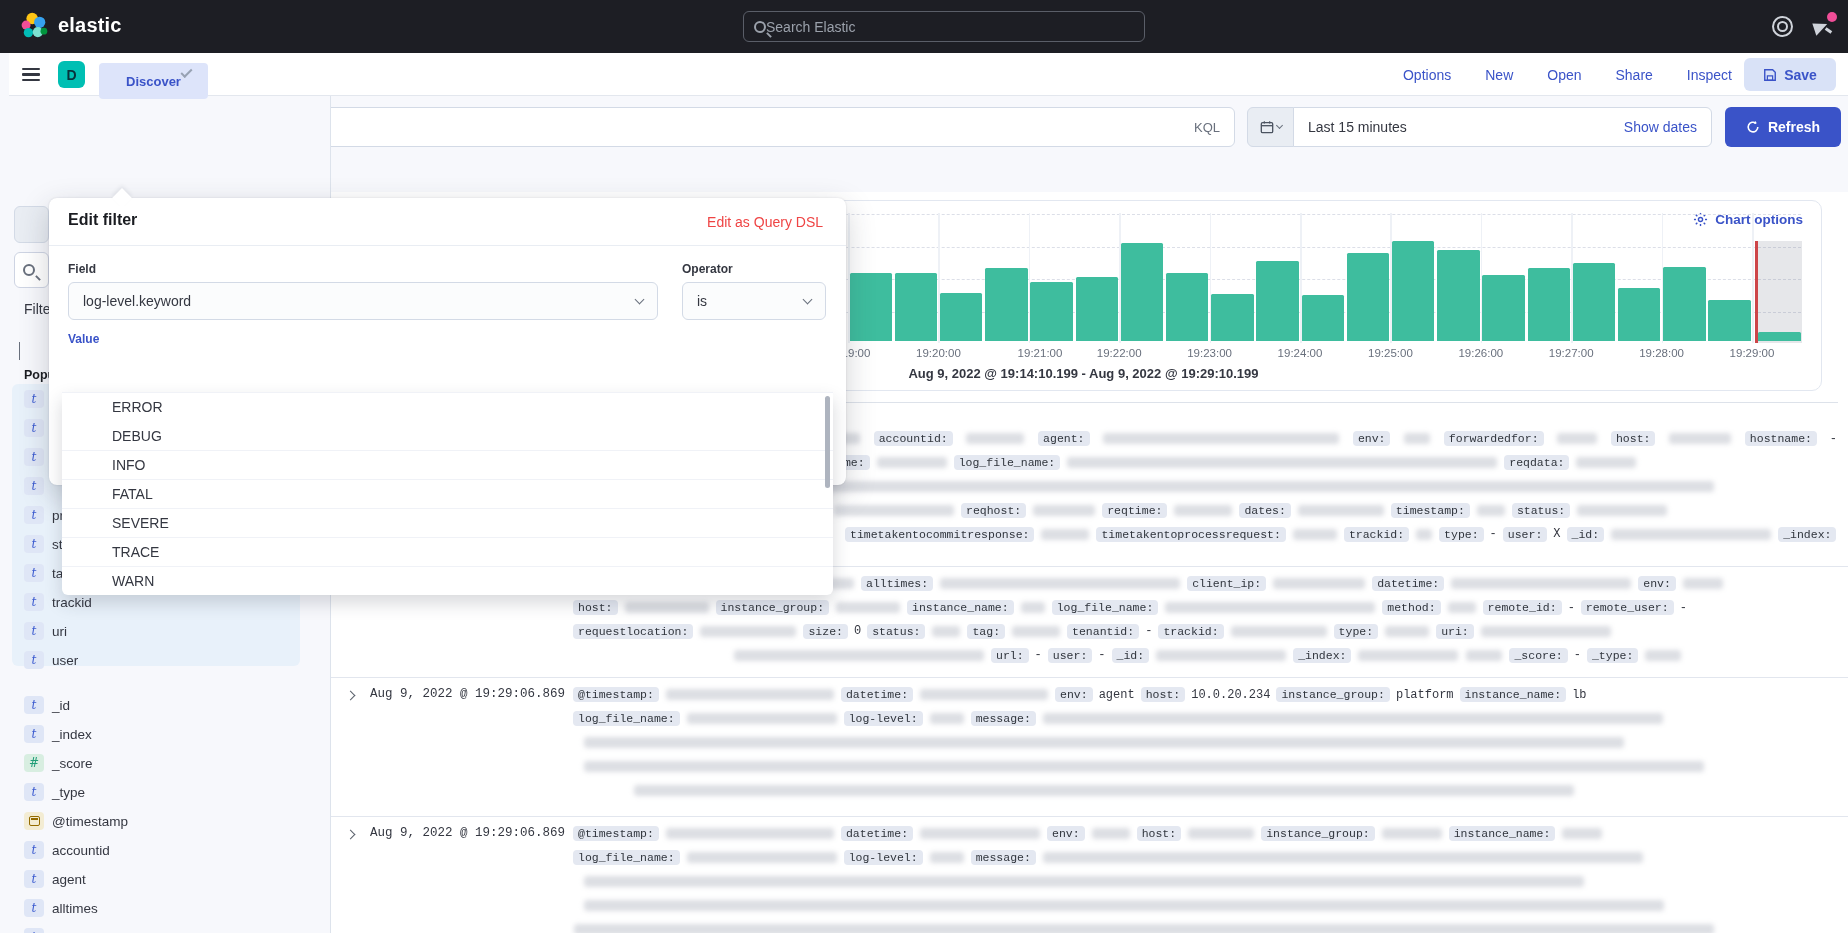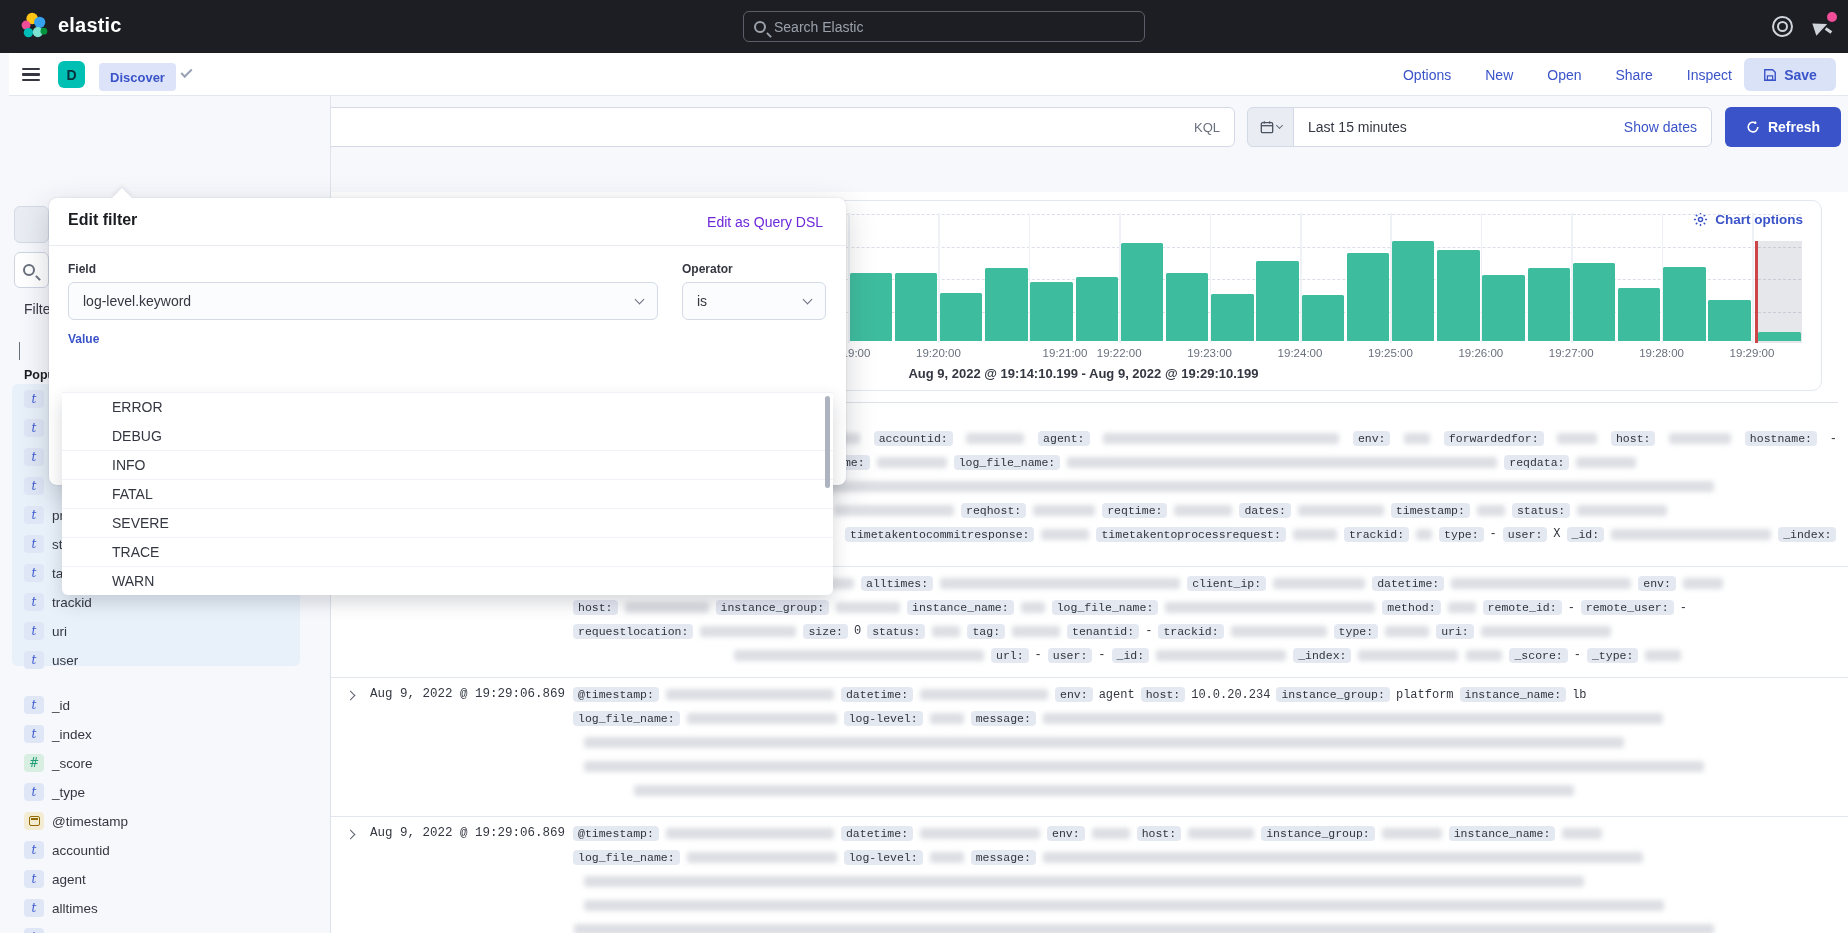--- a/index.html
+++ b/index.html
@@ -5,39 +5,39 @@
   * { margin:0; padding:0; box-sizing:border-box; }
   html,body { width:1848px; height:933px; overflow:hidden; }
   body { font-family:"Liberation Sans", sans-serif; background:#f7f8fc; color:#343741; position:relative; }
   .abs { position:absolute; }
 
   
   #top-header { left:0; top:0; width:1848px; height:53px; background:#1d1e24; z-index:5; }
   .brand { left:58px; top:14px; color:#ffffff; font-size:20px; font-weight:600; letter-spacing:.2px; }
   .logo { left:20px; top:11px; width:30px; height:30px; }
   #hdr-search { left:743px; top:11px; width:402px; height:31px; border:1px solid #5a5e68; border-radius:6px;
-    display:flex; align-items:center; padding:0 10px; gap:8px; }
+    display:flex; align-items:center; padding:0 10px; gap:0; }
   #hdr-search .ph { color:#9ba1ab; font-size:14px; }
   .mag { width:12px; height:12px; border:2px solid #9ba1ab; border-radius:50%; position:relative; flex:0 0 auto;}
   .mag:after { content:""; position:absolute; width:6px; height:2px; background:#9ba1ab; transform:rotate(45deg); left:10px; top:11px; }
   .ring-icon { left:1772px; top:16px; width:21px; height:21px; border:2px solid #cfd3da; border-radius:50%; }
   .ring-icon:after { content:""; position:absolute; inset:3px; border:2px solid #cfd3da; border-radius:50%; }
   .horn-icon { left:1812px; top:17px; width:22px; height:20px; }
   .horn-icon .cone { position:absolute; left:2px; top:4px; width:0; height:0; border-left:14px solid #cfd3da; border-top:5px solid transparent; border-bottom:8px solid transparent; transform:rotate(-18deg); }
   .horn-icon .stick { position:absolute; left:13px; top:12px; width:7px; height:3px; background:#cfd3da; transform:rotate(35deg); }
   .pink-dot { position:absolute; right:-3px; top:-5px; width:10px; height:10px; background:#f04e98; border-radius:50%; }
 
   
   #toolbar { left:9px; top:53px; width:1839px; height:43px; background:#ffffff; border-bottom:1px solid #e3e7ee; z-index:4; }
   .burger { left:13px; top:15px; width:18px; height:13px; }
   .burger div { height:2.4px; background:#343741; margin-bottom:3px; border-radius:1px; }
   .app-badge { left:49px; top:8px; width:27px; height:27px; background:#00bfb3; border-radius:6px; color:#08303a;
     font-size:14px; font-weight:700; display:flex; align-items:center; justify-content:center; }
-  .crumb-pill { left:90px; top:10px; height:28px; background:#dde4fa; border-radius:4px; color:#3a53c8;
-    font-size:13px; font-weight:600; display:flex; align-items:center; padding:0 11px; }
+  .crumb-pill { left:90px; top:10px; height:36px; background:#dde4fa; border-radius:4px; color:#3a53c8;
+    font-size:13px; font-weight:600; display:flex; align-items:center; padding:0 27px; }
   .check { left:172px; top:16px; width:11px; height:6px; border-left:2px solid #98a2b3; border-bottom:2px solid #98a2b3; transform:rotate(-45deg); }
   .top-links { right:116px; top:0px; height:43px; display:flex; align-items:center; gap:34px; position:absolute; }
   .top-links span { color:#3a53c8; font-size:14px; cursor:pointer; }
   .save-btn { right:12px; top:5px; width:92px; height:33px; background:#d9e2f7; border-radius:6px; color:#3a53c8;
     font-size:14px; font-weight:600; display:flex; align-items:center; justify-content:center; gap:7px; position:absolute;}
 
   
   .addon { background:#e9edf3; border:1px solid #d3dae6; display:flex; align-items:center; justify-content:center; gap:3px; }
   #qb-save-addon { left:14px; top:107px; width:43px; height:40px; border-radius:6px 0 0 6px; }
   #qb-input { left:56px; top:107px; width:1179px; height:40px; background:#ffffff; border:1px solid #d3dae6;
@@ -104,21 +104,21 @@
   .frow { height:23.8px; display:flex; align-items:center; white-space:nowrap; overflow:hidden; }
   .fbadge { background:#e4e8f1; border-radius:4px; padding:1px 5px; margin:0 3px; font-family:"Liberation Mono","DejaVu Sans Mono",monospace; font-size:11.5px; color:#30353d; flex:0 0 auto; }
   .fval { font-family:"Liberation Mono","DejaVu Sans Mono",monospace; font-size:12px; color:#343741; margin:0 3px; flex:0 0 auto;}
   .blur { height:11px; border-radius:3px; background:#b9bdc7; opacity:.5; filter:blur(2.5px); margin:0 4px; flex:0 0 auto; }
 
   
   #popover { left:49px; top:198px; width:797px; height:287px; background:#fff; border-radius:8px;
     box-shadow:0 10px 30px rgba(40,45,60,.22), 0 0 2px rgba(40,45,60,.15); z-index:50; }
   #popover .arrow { position:absolute; left:66px; top:-7px; width:14px; height:14px; background:#fff; transform:rotate(45deg); box-shadow:-2px -2px 4px rgba(40,45,60,.08); }
   .pop-title { position:absolute; left:19px; top:13px; font-size:16px; font-weight:700; color:#1a1c21; }
-  .dsl-link { position:absolute; right:23px; top:16px; font-size:14px; color:#6d28d9; }
+  .dsl-link { position:absolute; right:23px; top:16px; font-size:14px; color:#ef4444; }
   .pop-divider { position:absolute; left:0; right:0; top:47px; border-top:1px solid #e9edf3; }
   .fo-label { position:absolute; font-size:12px; font-weight:700; color:#343741; }
   .combo { position:absolute; height:38px; background:#fbfcfd; border:1px solid #d3dae6; border-radius:6px;
     display:flex; align-items:center; padding:0 14px; font-size:14px; color:#343741; }
   .combo .chev { margin-left:auto; }
   .value-input { position:absolute; left:19px; top:154px; width:758px; height:38px; background:#fff; border:1px solid #e6eaf2; border-bottom:2px solid #3a53c8; border-radius:6px 6px 0 0; display:flex; align-items:center; padding:0 14px; }
   .value-input .ph { color:#98a2b3; font-size:14px; flex:1; }
   #value-dropdown { left:62px; top:392px; width:771px; height:203px; background:#fff; border-radius:0 0 6px 6px;
     box-shadow:0 8px 18px rgba(40,45,60,.18); z-index:60; overflow:hidden; }
   .opt { height:29px; display:flex; align-items:center; padding-left:50px; font-size:14px; color:#343741; border-top:1px solid #f0f2f7; }
@@ -330,21 +330,21 @@
   <div id="plot">
       <div class="hgrid" style="top: 13px;"></div>
       <div class="hgrid" style="top: 45.5px;"></div>
       <div class="hgrid" style="top: 78px;"></div>
       <div class="hgrid" style="top: 110.5px;"></div>
       <div class="vgrid" style="left: 502px;"></div>
       <div class="tick" style="left: 502px;">19:19:00</div>
       <div class="vgrid" style="left: 592.4px;"></div>
       <div class="tick" style="left: 592.4px;">19:20:00</div>
       <div class="vgrid" style="left: 682.8px;"></div>
-      <div class="tick" style="left: 719px;">19:21:00</div>
+      <div class="tick" style="left: 694px;">19:21:00</div>
       <div class="vgrid" style="left: 773.2px;"></div>
       <div class="tick" style="left: 773.2px;">19:22:00</div>
       <div class="vgrid" style="left: 863.6px;"></div>
       <div class="tick" style="left: 863.6px;">19:23:00</div>
       <div class="vgrid" style="left: 954px;"></div>
       <div class="tick" style="left: 954px;">19:24:00</div>
       <div class="vgrid" style="left: 1044.4px;"></div>
       <div class="tick" style="left: 1044.4px;">19:25:00</div>
       <div class="vgrid" style="left: 1134.8px;"></div>
       <div class="tick" style="left: 1134.8px;">19:26:00</div>

